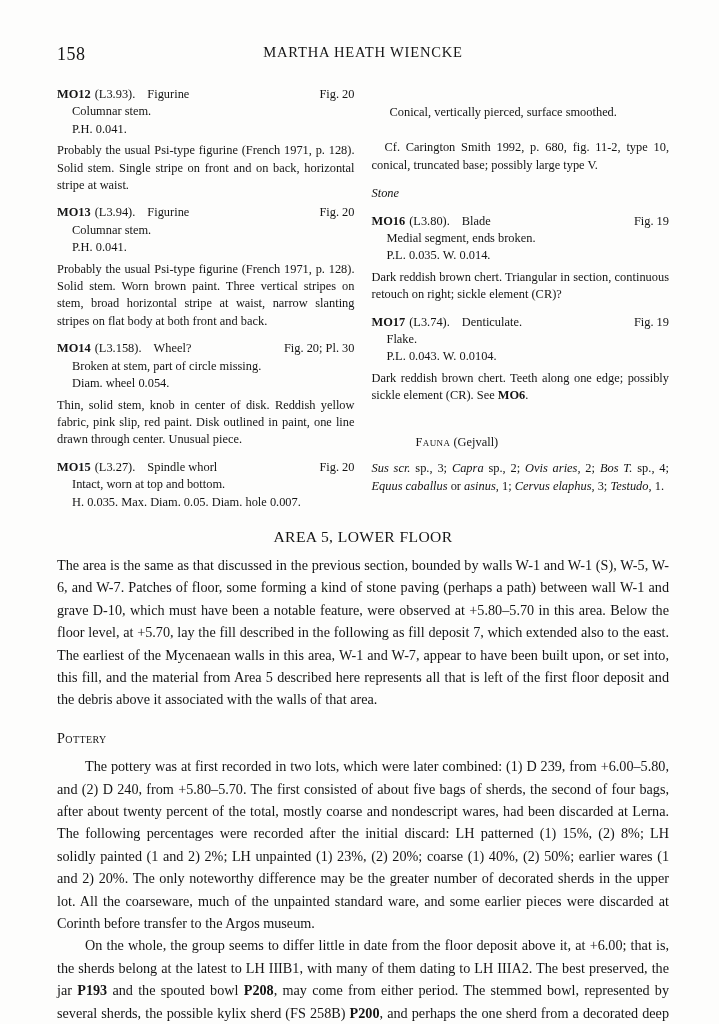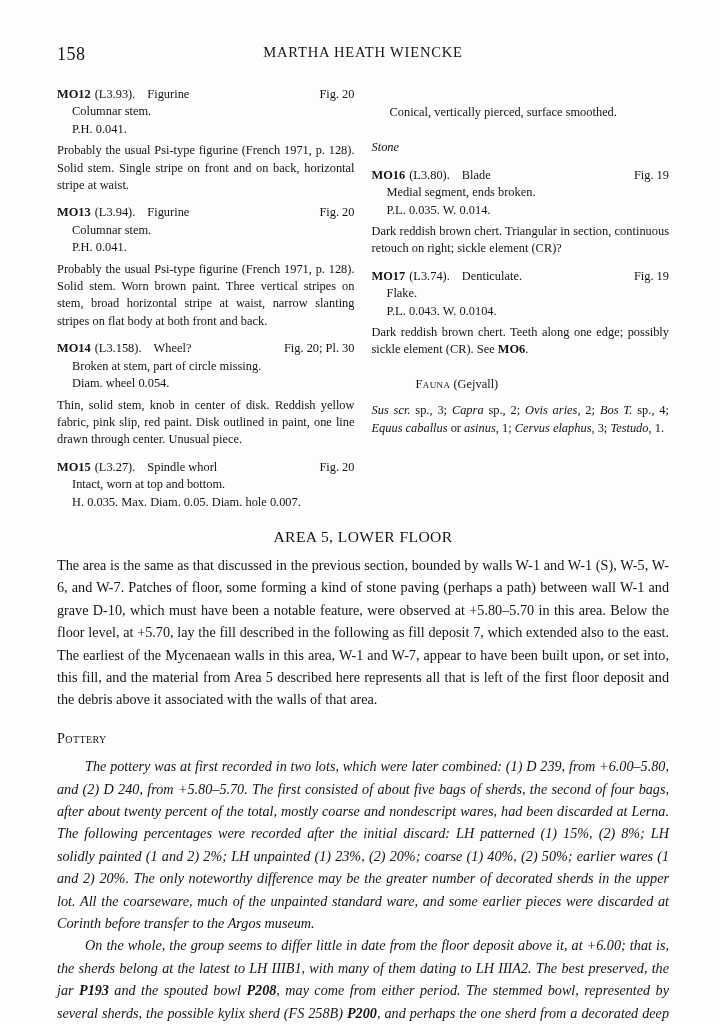--- a/index.html
+++ b/index.html
@@ -23,31 +23,31 @@
   .entry-id{font-weight:bold;}
   .entry-lot{margin-left:4px;}
   .entry-name{margin-left:12px;}
   .entry-fig{white-space:nowrap;}
   .entry-details{padding-left:15px;text-align:left;}
   .entry-desc{margin:4px 0 0 0;}
   p{margin:0;}
   .cont-para{margin:18px;}
   .cont-ref{margin:0;text-indent:13px;}
   .stone-heading{font-style:italic;margin:11px 0 5px 0;text-align:left;}
-  .fauna-heading{margin-top:17px;text-align:left;padding-left:44px;}
+  .fauna-heading{margin-top:29px;text-align:left;padding-left:44px;}
   .fauna-para{margin-top:9px;}
   .fauna-para2{margin-top:5px;}
   .sc{font-variant:small-caps;letter-spacing:0.4px;}
 
   
   .section-heading{text-align:center;font-size:15.6px;letter-spacing:0.4px;margin-top:17px;}
   .body-text{font-size:14.2px;line-height:22.4px;text-align:justify;}
   .intro{margin-top:8px;}
   .pottery-heading{margin-top:16px;font-size:14.2px;text-align:left;}
-  .indent{text-indent:28px;font-style:italic;}
+  .indent{text-indent:28px;}
   .para1{margin-top:6px;}
   .para2{margin-top:0;}
 
   
   .fmt-b{font-weight:bold;}
   .fmt-i{font-style:italic;}
 </style>
 </head>
 <body>
 
@@ -107,20 +107,21 @@
           <div>Intact, worn at top and bottom.</div>
           <div>H. 0.035. Max. Diam. 0.05. Diam. hole 0.007.</div>
         </div>
       </div>
 
     </div>
 
     <div class="col">
 
       <p class="cont-para">Conical, vertically pierced, surface smoothed.</p>
+      <p class="cont-ref">Cf. Carington Smith 1992, p. 680, fig. 11-2, type 10, conical, truncated base; possibly large type V.</p>
 
       <div class="stone-heading">Stone</div>
 
       <div class="entry">
         <div class="entry-head">
           <span><b class="entry-id">MO16</b><span class="entry-lot">(L3.80).</span><span class="entry-name">Blade</span></span>
           <span class="entry-fig">Fig. 19</span>
         </div>
         <div class="entry-details">
           <div>Medial segment, ends broken.</div>

